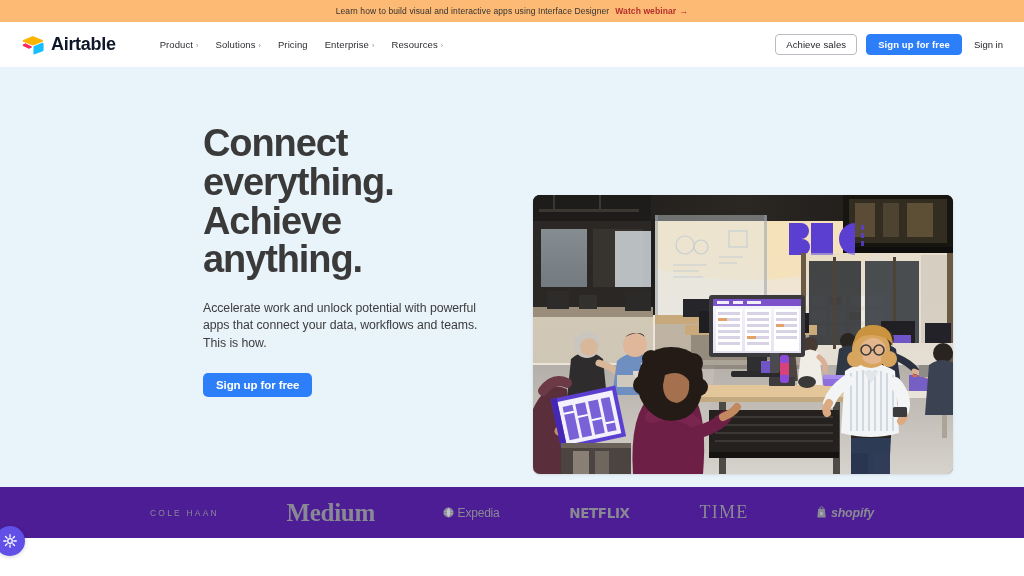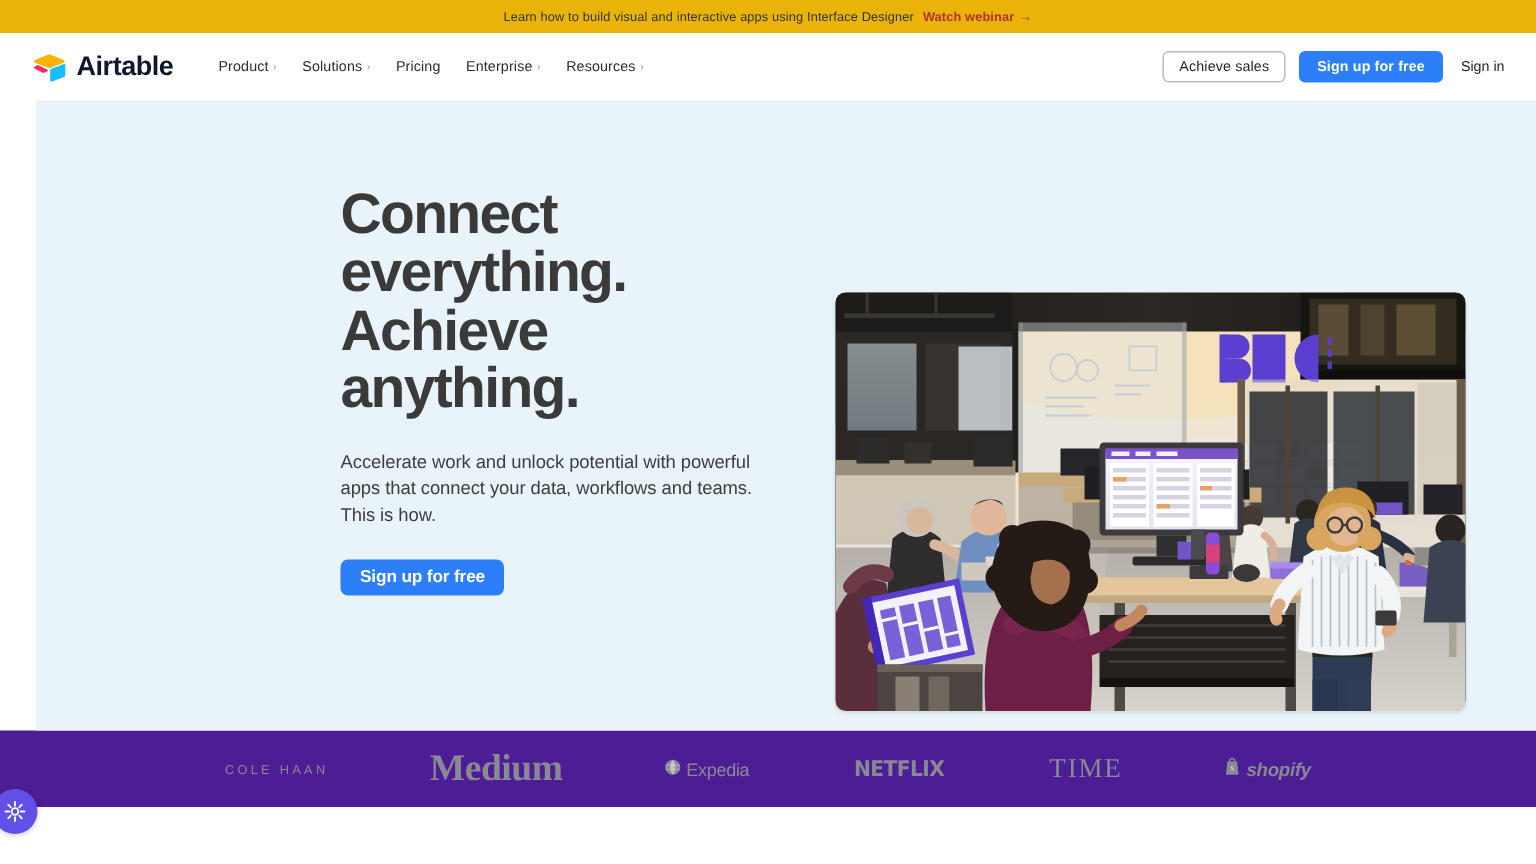--- a/index.html
+++ b/index.html
@@ -9,21 +9,21 @@
     overflow: hidden;
     font-family: "Liberation Sans", sans-serif;
     background: #ffffff;
     -webkit-font-smoothing: antialiased;
   }
   .page { position: relative; width: 1024px; height: 576px; background: #fff; }
 
   
   .banner {
     height: 22px;
-    background: #eab308;
+    background: #fdba74;
     display: flex; align-items: center; justify-content: center;
     gap: 6px;
     font-size: 8.5px;
     color: #2d2d2d;
     letter-spacing: .1px;
   }
   .banner-text { color: #333; }
   .banner-link {
     color: #b5302e;
     font-weight: 700;
@@ -41,21 +41,21 @@
     padding: 0 18px 0 22px;
   }
   .brand { display: flex; align-items: center; gap: 7px; cursor: pointer; }
   .brand-logo { width: 22px; height: 20px; display: block; }
   .brand-name {
     font-size: 18px; font-weight: 700; color: #0f172a;
     letter-spacing: -.3px;
   }
   .nav-links {
     display: flex; align-items: center; gap: 17px;
-    margin-left: 30px;
+    margin-left: 44px;
   }
   .nav-link {
     display: inline-flex; align-items: center; gap: 3px;
     font-size: 9.5px; color: #2b2d31; cursor: pointer;
     letter-spacing: .1px;
     padding: 4px 0;
   }
   .nav-link .chev { font-size: 7px; color: #8a8d93; line-height: 1; transform: translateY(.5px); }
   .nav-right { margin-left: auto; display: flex; align-items: center; gap: 9px; }
   .btn {
@@ -75,21 +75,20 @@
   .signin {
     font-size: 9.5px; color: #1d1f25; cursor: pointer; padding: 4px 3px;
   }
 
   
   .hero {
     position: relative;
     height: 420px;
     background: #e9f3fa;
     overflow: hidden;
-    margin-left: 24px;
   }
   .hero-inner {
     position: relative;
     width: 1024px; height: 100%;
     display: flex; align-items: center;
   }
   .hero-copy {
     position: absolute; left: 203px; top: 57px; width: 320px;
   }
   .hero-title {

